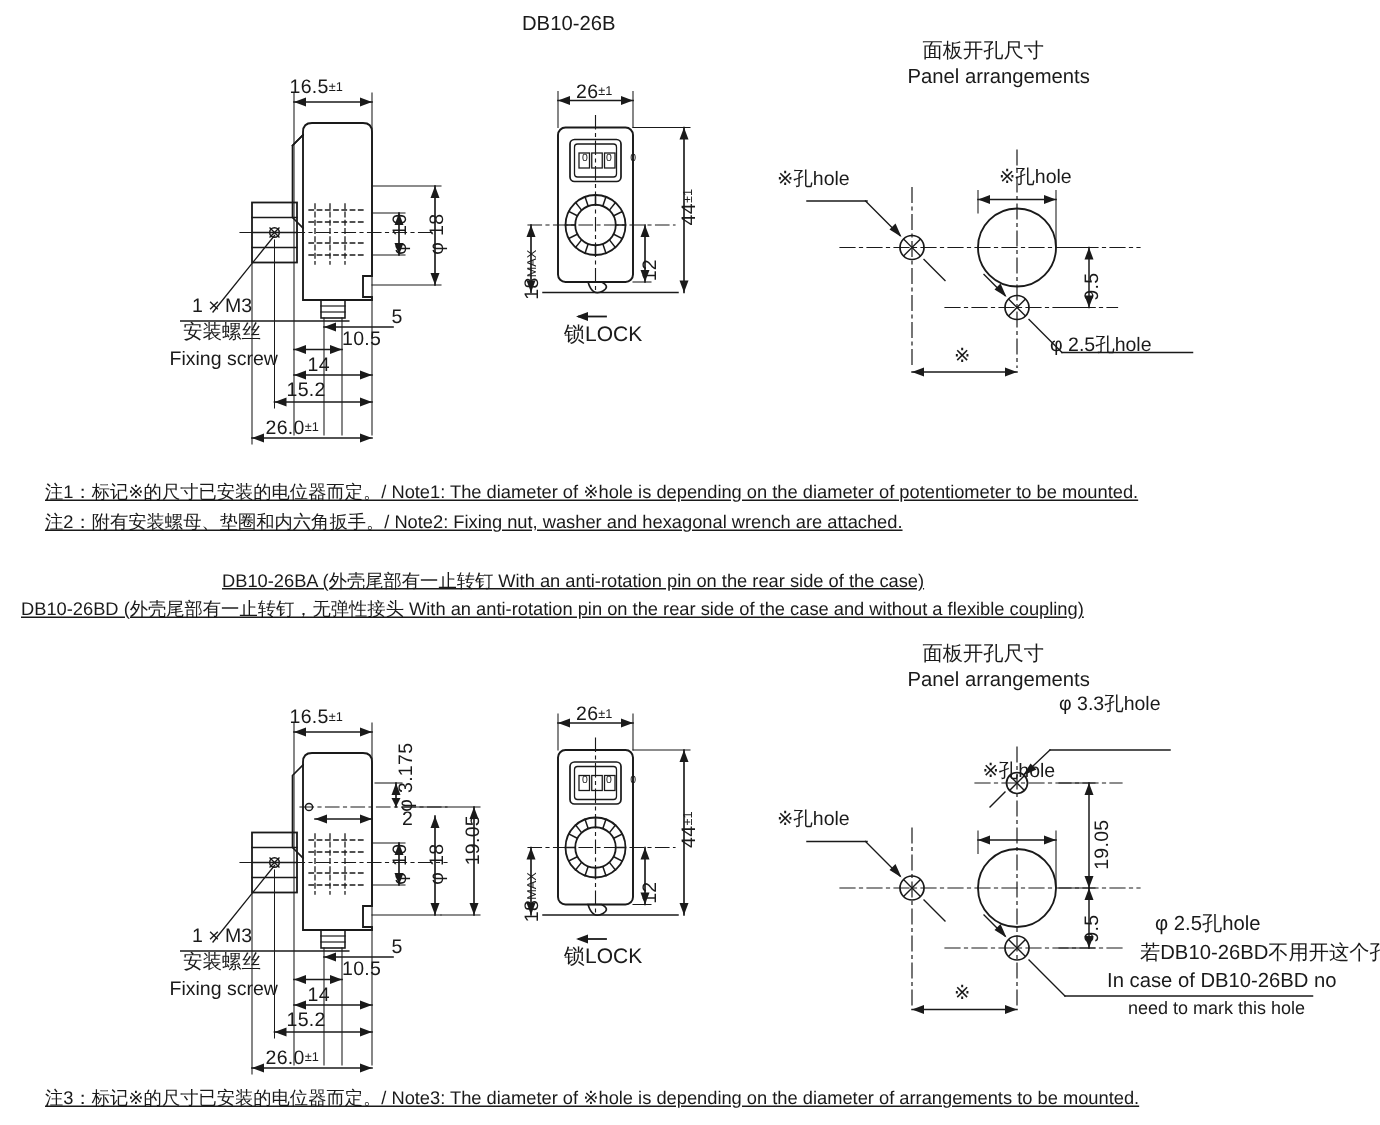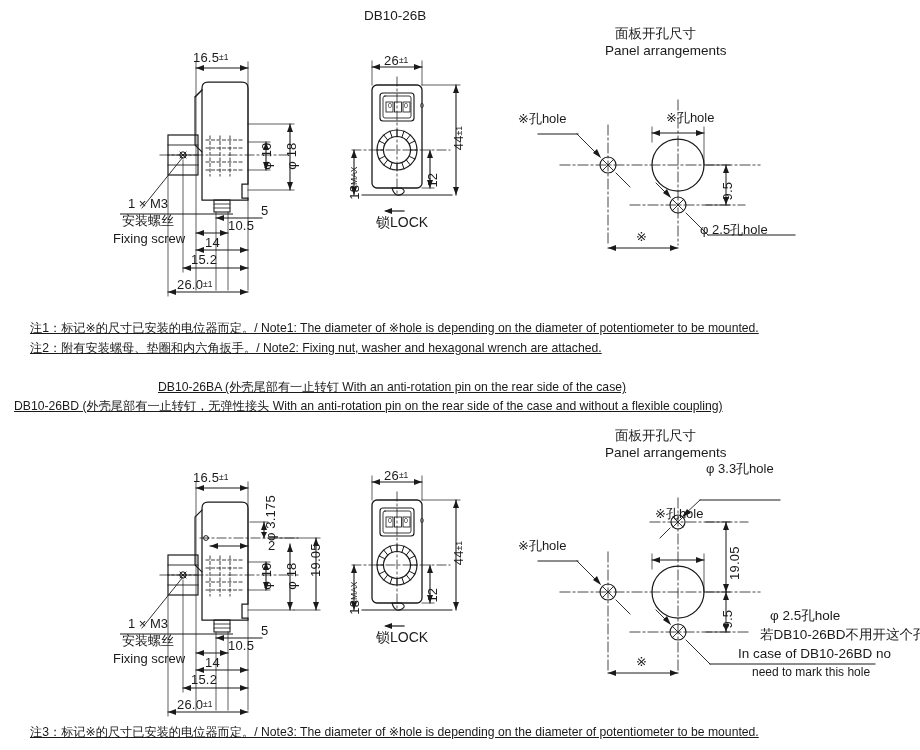--- a/index.html
+++ b/index.html
@@ -17,21 +17,21 @@
   .sup{font-size:8.5px;vertical-align:0.18em;letter-spacing:0;}
   .vert{transform-origin:center center;}
   svg{display:block;overflow:visible;}
   .note{font-size:12.2px;white-space:nowrap;text-decoration:underline;}
 </style>
 </head>
 <body>
 
 <div class="root">
 
-  <div class="abs txt title" style="left:364px;top:8px;">DB10-26B</div>
+  <div class="abs txt title" style="left:348px;top:8px;">DB10-26B</div>
 
   <svg class="abs" style="left:150px;top:40px;" width="230" height="265">
     <g fill="none" stroke="#1a1a1a" stroke-width="1.1" stroke-linecap="square">
 
       <line x1="46" y1="28" x2="98" y2="28"></line>
       <polygon points="46,28 54,25 54,31" fill="#1a1a1a" stroke="none"></polygon>
       <polygon points="98,28 90,25 90,31" fill="#1a1a1a" stroke="none"></polygon>
 
       <line x1="46" y1="22" x2="46" y2="250" stroke-width="0.7"></line>
       <line x1="98" y1="22" x2="98" y2="250" stroke-width="0.7"></line>
@@ -249,21 +249,21 @@
 
   <div class="abs txt" style="left:666px;top:110px;font-size:13px;">※孔hole</div>
   <div class="abs txt" style="left:518px;top:111px;font-size:13px;">※孔hole</div>
   <div class="abs txt txt-dim vert" style="left:719px;top:183px;transform:rotate(-90deg);">9.5</div>
   <div class="abs txt" style="left:700px;top:222px;font-size:13px;">φ 2.5孔hole</div>
   <div class="abs txt" style="left:636px;top:229px;font-size:13px;">※</div>
 
   <div class="abs note" style="left:30px;top:320px;">注1：标记※的尺寸已安装的电位器而定。/ Note1: The diameter of ※hole is depending on the diameter of potentiometer to be mounted.</div>
   <div class="abs note" style="left:30px;top:340px;">注2：附有安装螺母、垫圈和内六角扳手。/ Note2: Fixing nut, washer and hexagonal wrench are attached.</div>
 
-  <div class="abs note" style="left:158px;top:379px;">DB10-26BA (外壳尾部有一止转钉 With an anti-rotation pin on the rear side of the case)</div>
+  <div class="abs note" style="left:148px;top:379px;">DB10-26BA (外壳尾部有一止转钉 With an anti-rotation pin on the rear side of the case)</div>
   <div class="abs note" style="left:14px;top:398px;">DB10-26BD (外壳尾部有一止转钉，无弹性接头 With an anti-rotation pin on the rear side of the case and without a flexible coupling)</div>
 
   <svg class="abs" style="left:150px;top:460px;" width="250" height="265">
     <g fill="none" stroke="#1a1a1a" stroke-width="1.1" stroke-linecap="square">
 
       <line x1="46" y1="28" x2="98" y2="28"></line>
       <polygon points="46,28 54,25 54,31" fill="#1a1a1a" stroke="none"></polygon>
       <polygon points="98,28 90,25 90,31" fill="#1a1a1a" stroke="none"></polygon>
       <line x1="46" y1="22" x2="46" y2="250" stroke-width="0.7"></line>
       <line x1="98" y1="22" x2="98" y2="250" stroke-width="0.7"></line>
@@ -508,15 +508,15 @@
   <div class="abs txt" style="left:655px;top:506px;font-size:13px;">※孔hole</div>
   <div class="abs txt" style="left:518px;top:538px;font-size:13px;">※孔hole</div>
   <div class="abs txt txt-dim vert" style="left:718px;top:555px;transform:rotate(-90deg);">19.05</div>
   <div class="abs txt txt-dim vert" style="left:719px;top:611px;transform:rotate(-90deg);">9.5</div>
   <div class="abs txt" style="left:770px;top:608px;font-size:13.5px;">φ 2.5孔hole</div>
   <div class="abs txt" style="left:730px;top:627px;font-size:13.5px;margin-left:30px;">若DB10-26BD不用开这个孔</div>
   <div class="abs txt" style="left:738px;top:646px;font-size:13.5px;">In case of DB10-26BD no</div>
   <div class="abs txt" style="left:752px;top:665px;font-size:12px;">need to mark this hole</div>
   <div class="abs txt" style="left:636px;top:654px;font-size:13px;">※</div>
 
-  <div class="abs note" style="left:30px;top:724px;">注3：标记※的尺寸已安装的电位器而定。/ Note3: The diameter of ※hole is depending on the diameter of potentiometer to be mounted.</div>
+  <div class="abs note" style="left:30px;top:724px;">注3：标记※的尺寸已安装的电位器而定。/ Note3: The diameter of ※hole is depending on the diameter of arrangements to be mounted.</div>
 
 </div>
 
 </body></html>

